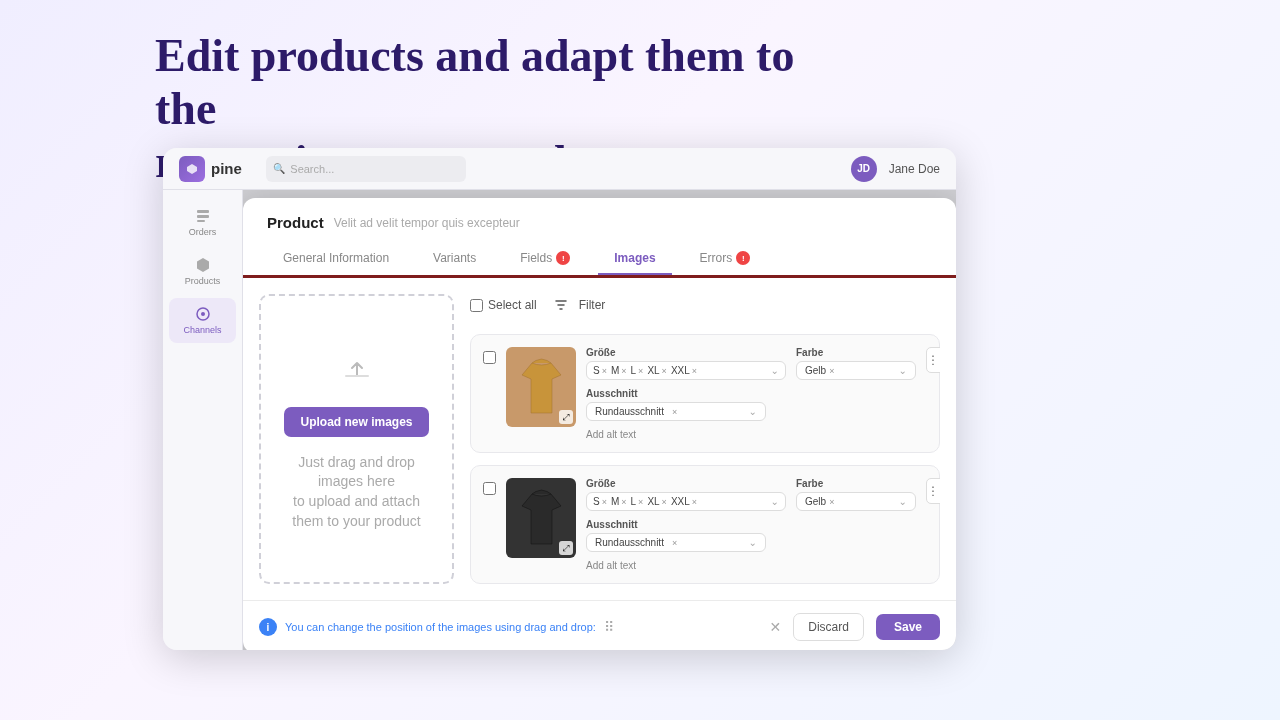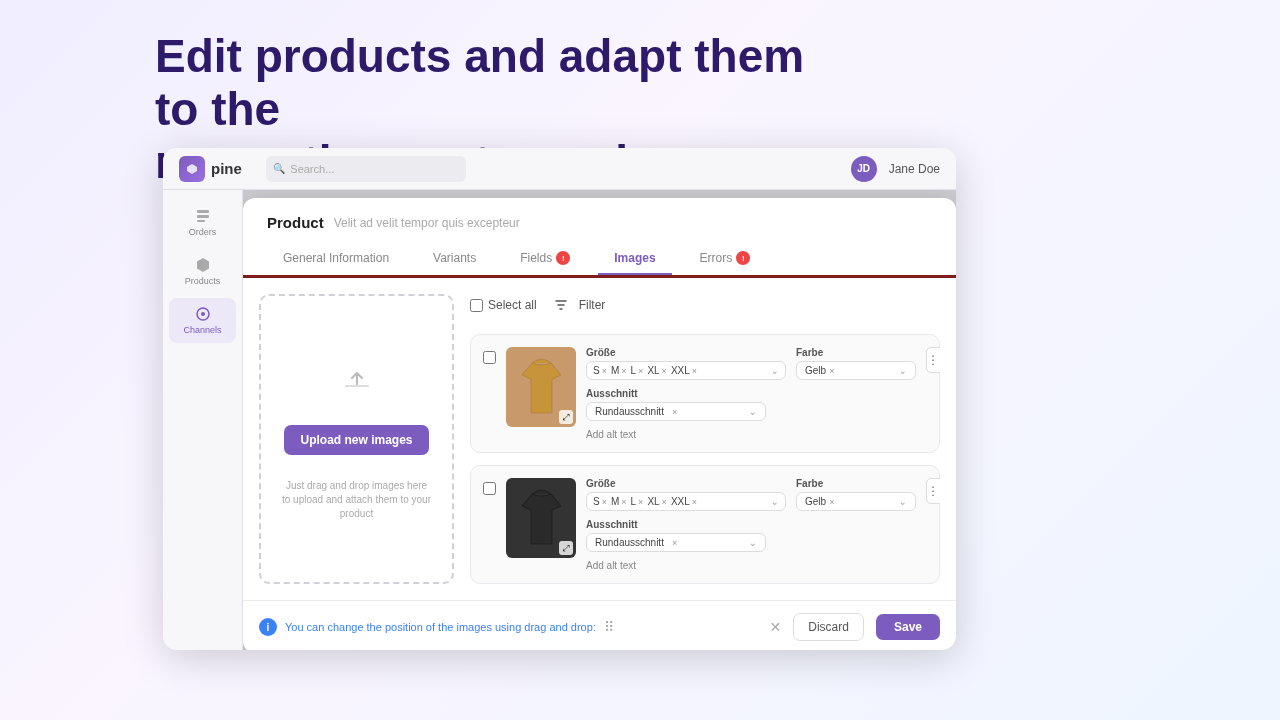--- a/index.html
+++ b/index.html
@@ -11,20 +11,21 @@
       overflow: hidden;
       position: relative;
     }
 
     
     .headline {
       position: absolute;
       top: 30px;
       left: 155px;
       max-width: 650px;
+      font-family: Liberation Serif, serif;
     }
     .headline h1 {
       font-size: 46px;
       font-weight: 800;
       color: #2d1b69;
       line-height: 1.15;
     }
 
     
     .app-window {
@@ -239,39 +240,39 @@
     
     .upload-area {
       width: 195px;
       flex-shrink: 0;
       border: 2px dashed #d0d0d8;
       border-radius: 10px;
       display: flex;
       flex-direction: column;
       align-items: center;
       justify-content: center;
-      gap: 24px;
+      gap: 16px;
       padding: 20px;
       margin-right: 16px;
     }
     .upload-icon {
       color: #bbb;
     }
     .upload-btn {
       background: #7c5cbf;
       color: white;
       border: none;
       padding: 8px 16px;
       border-radius: 7px;
       font-size: 12px;
       font-weight: 600;
       cursor: pointer;
     }
     .upload-hint {
-      font-size: 10px;
+      font-size: 14px;
       color: #aaa;
       text-align: center;
       line-height: 1.4;
     }
 
     
     .product-list-area {
       flex: 1;
       overflow-y: auto;
       display: flex;

